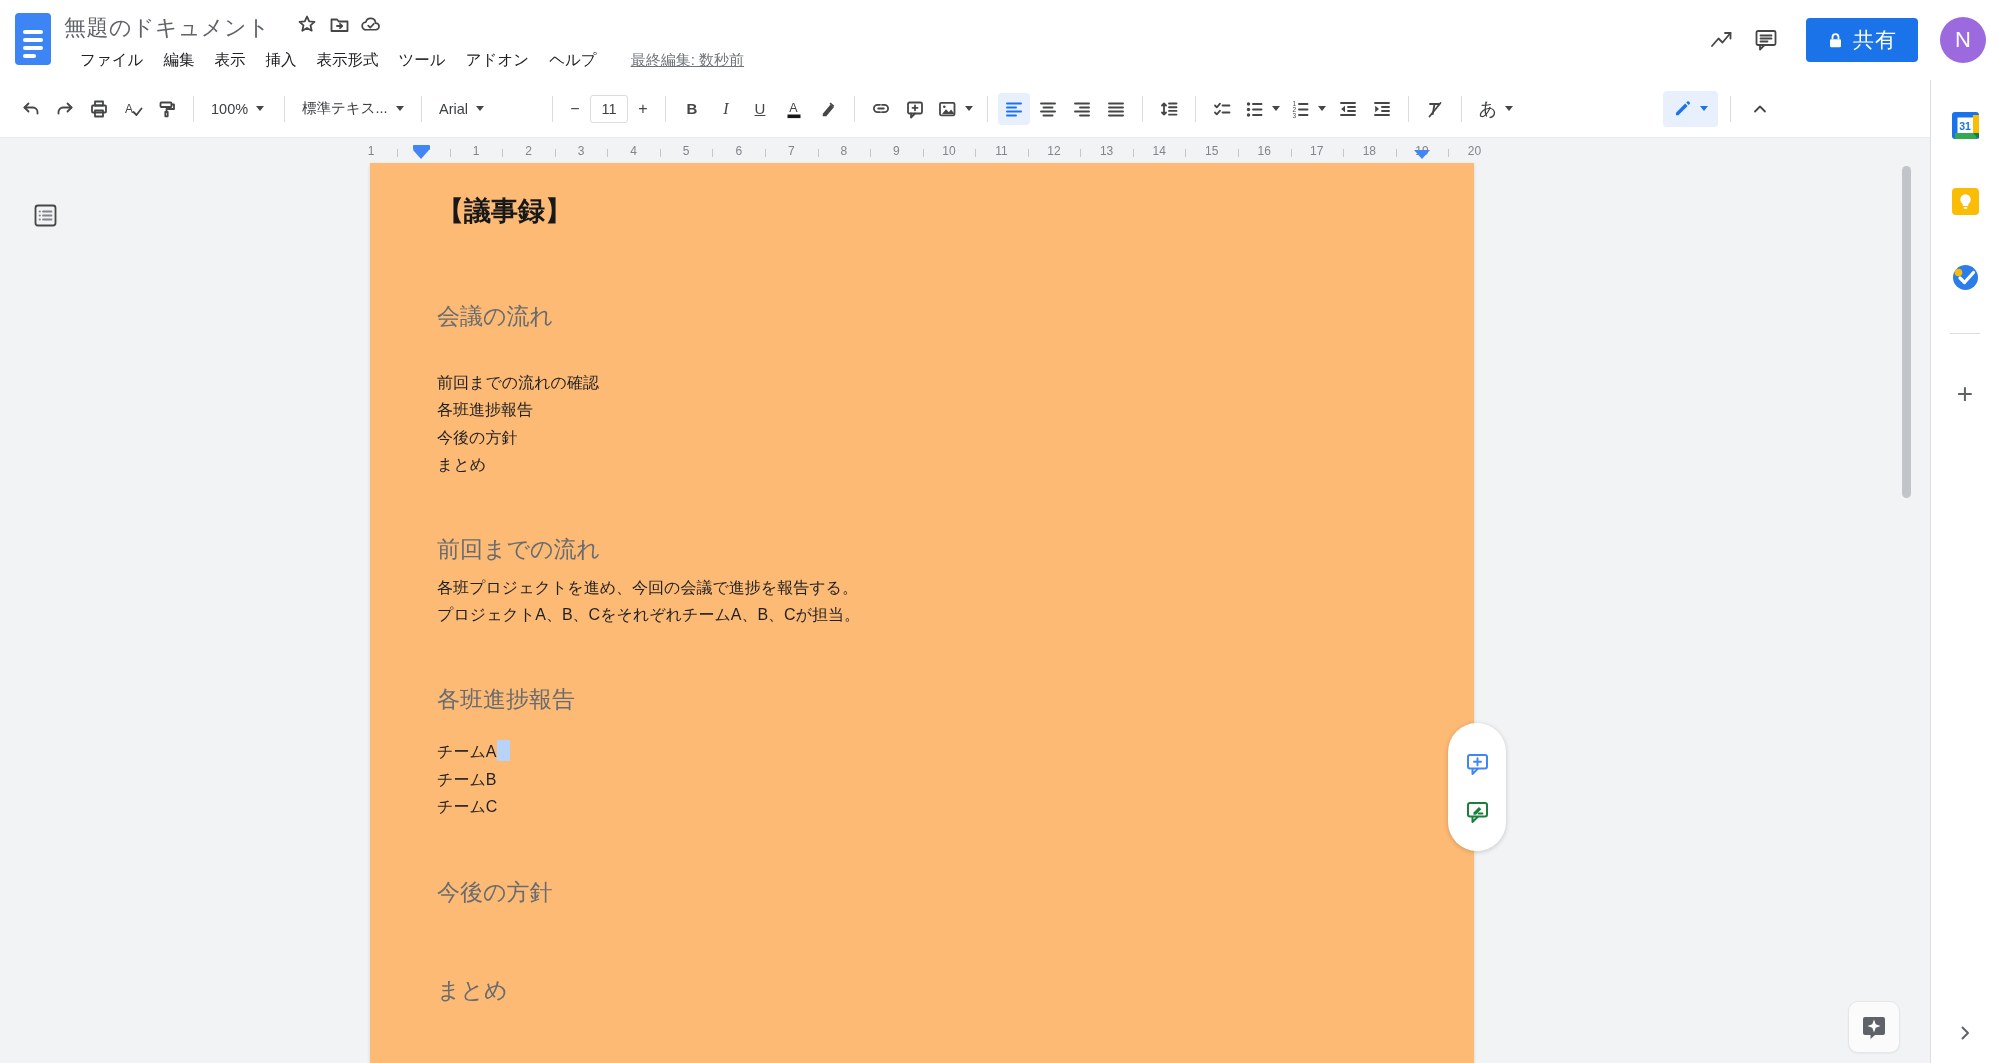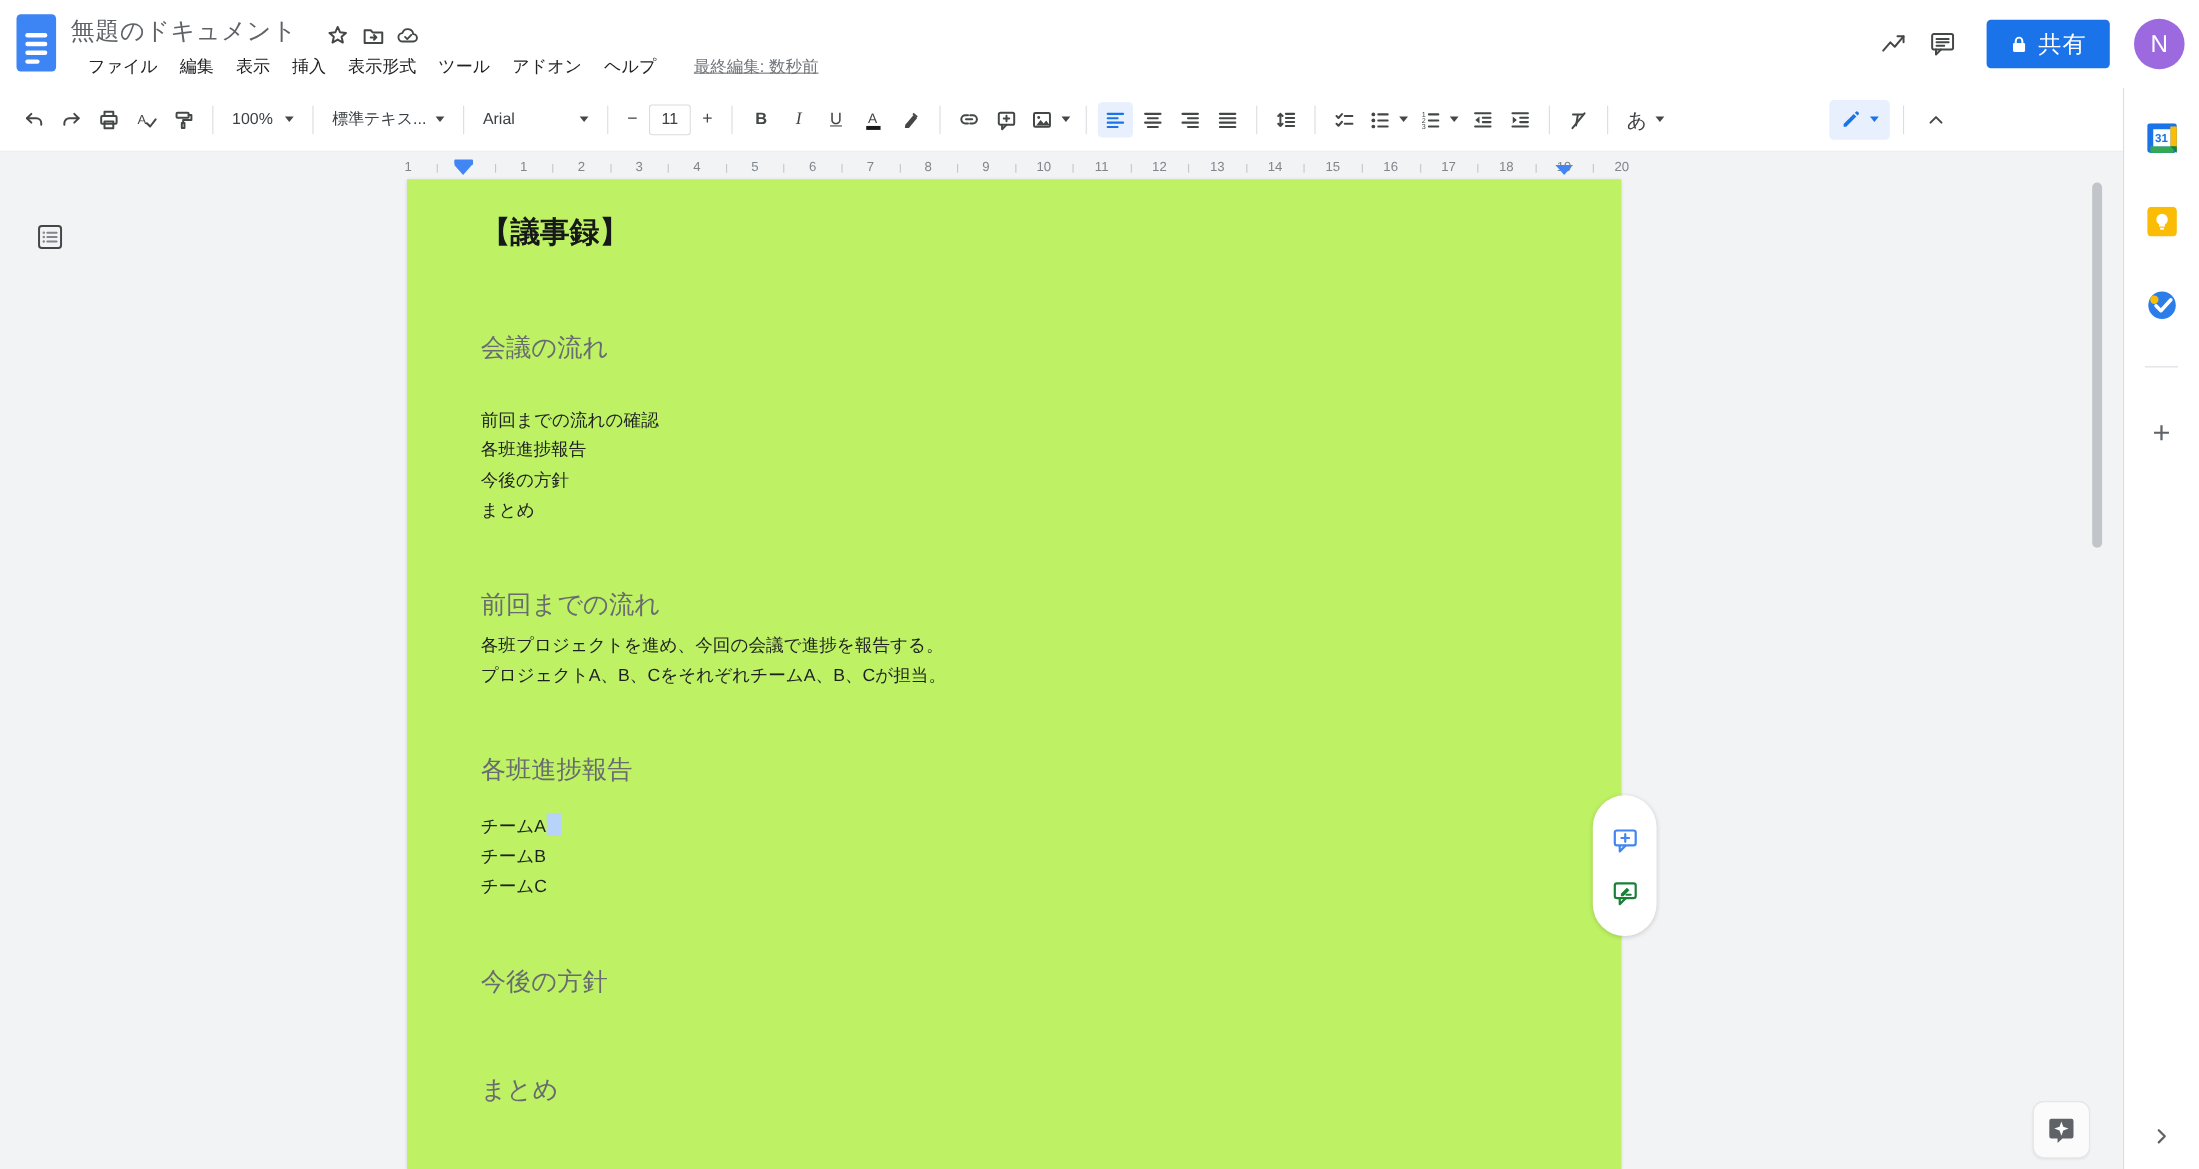--- a/index.html
+++ b/index.html
@@ -10,42 +10,42 @@
     color:#202124; -webkit-font-smoothing:antialiased;
   }
   svg { display:block; }
   .ic { stroke:#444746; fill:none; stroke-width:1.8; stroke-linecap:round; stroke-linejoin:round; }
 
   
   .header { position:absolute; top:0; left:0; width:1999px; height:80px; background:#fff; }
   .logo { position:absolute; left:15px; top:13px; width:36px; height:52px; cursor:pointer; }
   .logo .sheet { position:absolute; inset:0; background:#3d85f4; border-radius:4px; }
   .logo .l { position:absolute; left:8px; height:4px; background:#fff; border-radius:2px; }
-  .title-row { position:absolute; left:64px; top:13px; height:30px; display:flex; align-items:flex-end; }
+  .title-row { position:absolute; left:64px; top:13px; height:30px; display:flex; align-items:flex-start; }
   .doc-title { font-size:22px; color:#5f6368; letter-spacing:.5px; margin-right:26px; white-space:nowrap; }
   .title-ic { width:22px; height:22px; margin-right:10px; display:flex; align-items:center; justify-content:center; cursor:pointer; }
   .menu-row { position:absolute; left:70px; top:46px; height:28px; display:flex; align-items:center; }
   .menu-item { font-size:15.5px; color:#202124; padding:3px 10px; border-radius:4px; cursor:pointer; white-space:nowrap; }
   .last-edit { font-size:15px; color:#70757a; text-decoration:underline; margin-left:24px; cursor:pointer; white-space:nowrap; }
   .header-right { position:absolute; right:0; top:0; height:80px; display:flex; align-items:center; }
   .hbtn { width:44px; height:44px; display:flex; align-items:center; justify-content:center; border-radius:50%; cursor:pointer; }
   .share-btn { margin:0 22px 0 18px; height:44px; min-width:112px; background:#1a73e8; border-radius:4px;
     display:flex; align-items:center; justify-content:center; gap:9px; padding:0 18px; cursor:pointer; }
   .share-btn span { color:#fff; font-size:21px; letter-spacing:1px; }
   .avatar { width:46px; height:46px; border-radius:50%; background:#9c6ade; color:#fff; font-size:22px;
     display:flex; align-items:center; justify-content:center; margin-right:13px; cursor:pointer; }
 
   
   .toolbar { position:absolute; top:80px; left:0; width:1930px; height:58px; background:#fff;
     border-bottom:1px solid #e9ebee; display:flex; align-items:center; padding:0 14px; }
   .tbtn { width:32px; height:32px; flex:none; display:flex; align-items:center; justify-content:center;
     border-radius:4px; cursor:pointer; margin:0 1px; }
   .tbtn.active { background:#e8f0fe; }
   .tdiv { width:1px; height:26px; background:#dadce0; margin:0 9px; flex:none; }
-  .tsel { display:flex; align-items:center; justify-content:space-between; height:32px; padding:0 8px;
+  .tsel { display:flex; align-items:center; height:32px; padding:0 8px;
     border-radius:4px; cursor:pointer; flex:none; font-size:14.5px; color:#3c4043; }
   .caret { width:0; height:0; border-left:4.5px solid transparent; border-right:4.5px solid transparent;
     border-top:5px solid #444746; margin-left:8px; flex:none; }
   .caret.blue { border-top-color:#1a73e8; }
   .size-box { width:38px; height:28px; border:1px solid #dadce0; border-radius:3px; display:flex;
     align-items:center; justify-content:center; font-size:14.5px; color:#3c4043; margin:0 2px; cursor:text; }
   .glyph { font-size:16px; color:#444746; }
   .pill-edit { margin-left:auto; margin-right:0; background:#e8f0fe; border-radius:4px; height:36px;
     padding:0 10px; display:flex; align-items:center; cursor:pointer; flex:none; }
 
@@ -57,21 +57,21 @@
   .ind-left { position:absolute; left:413px; top:3px; width:17px; height:16px; cursor:ew-resize; }
   .ind-left .bar { width:17px; height:5px; background:#4285f4; border-radius:1px; }
   .ind-left .tri { width:0; height:0; border-left:8.5px solid transparent; border-right:8.5px solid transparent;
     border-top:9px solid #4285f4; }
   .ind-right { position:absolute; left:1414px; top:8px; width:0; height:0; cursor:ew-resize;
     border-left:8.5px solid transparent; border-right:8.5px solid transparent; border-top:9px solid #4285f4; }
 
   .outline-btn { position:absolute; left:30px; top:62px; width:30px; height:30px; display:flex;
     align-items:center; justify-content:center; cursor:pointer; }
 
-  .page { position:absolute; left:370px; top:25px; width:1104px; height:900px; background:#bef264;
+  .page { position:absolute; left:370px; top:25px; width:1104px; height:900px; background:#fdba74;
     box-shadow:0 1px 3px rgba(60,64,67,.16); cursor:text; }
   .doc { padding-left:67px; padding-right:40px; }
   .doc-title-line { margin-top:30px; font-size:27px; line-height:36px; font-weight:700; color:#17181a; }
   .doc-h { font-size:23px; line-height:30px; color:#686c70; font-weight:400; }
   .doc-p { font-size:16px; line-height:27.4px; color:#1f2023; }
   .m-h1 { margin-top:72px; }
   .m-p1 { margin-top:38px; }
   .m-h2 { margin-top:55px; }
   .m-p2 { margin-top:10px; }
   .m-h3 { margin-top:56px; }

